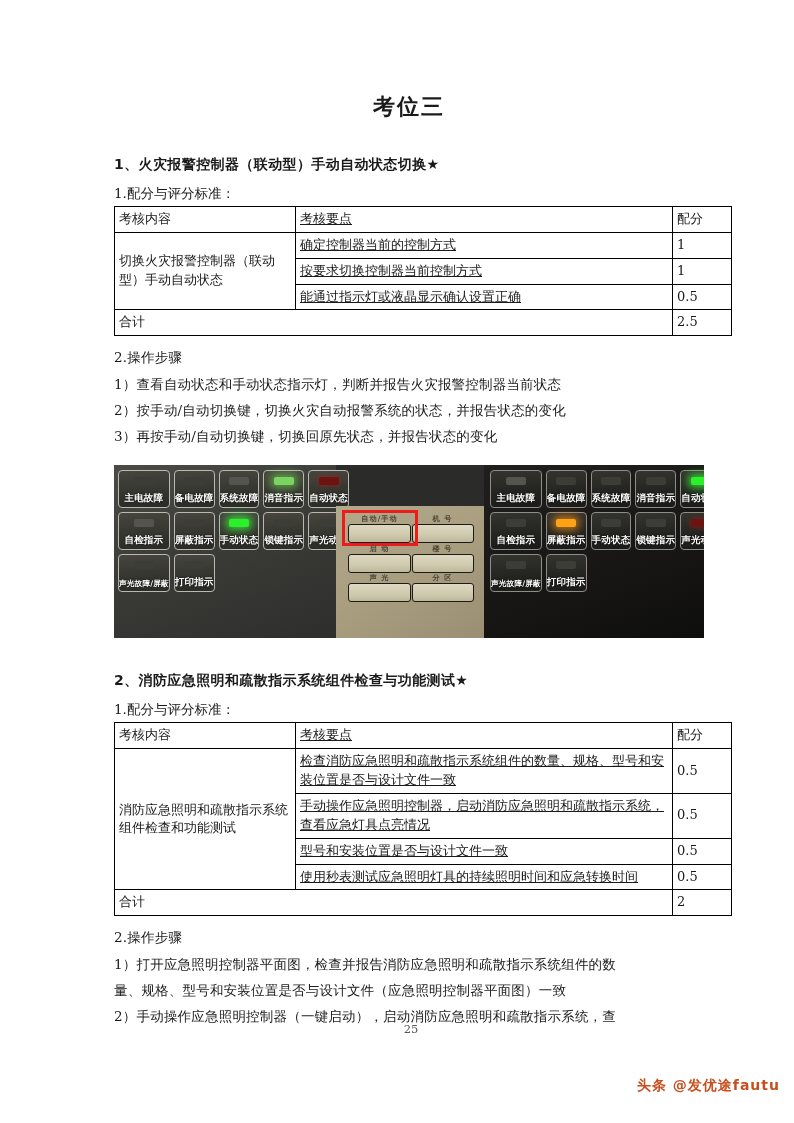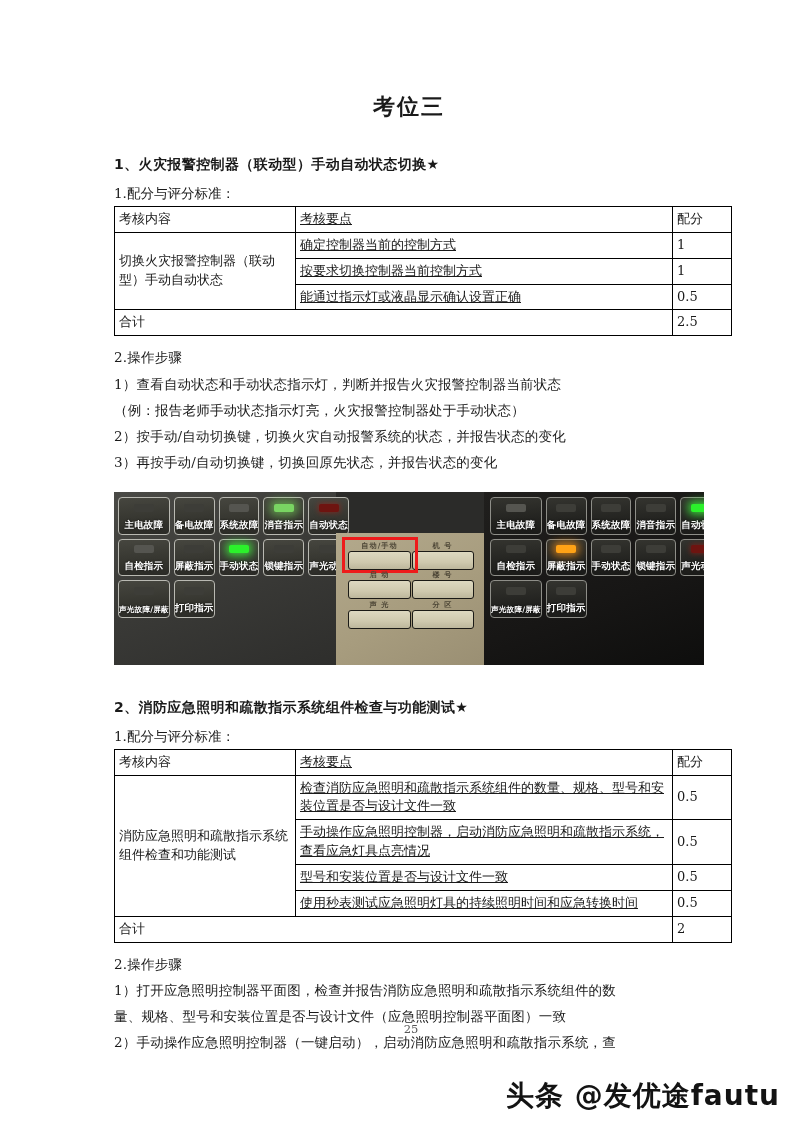--- a/index.html
+++ b/index.html
@@ -221,23 +221,23 @@
     left: 0; right: 0;
     top: 1022px;
     text-align: center;
     font-size: 11.5px;
     color: #555;
   }
   .watermark {
     position: absolute;
     right: 28px;
     top: 1077px;
-    font-size: 28px;
+    font-size: 14px;
     font-weight: bold;
-    color: #000000;
+    color: #c2410c;
     font-family: "DejaVu Sans", "Liberation Sans", sans-serif;
     letter-spacing: 1px;
     opacity: .92;
   }
 </style>
 </head>
 <body>
 
 <div class="page">
   <div class="content">
@@ -270,21 +270,20 @@
       <tr>
         <td colspan="2">合计</td>
         <td class="col-score">2.5</td>
       </tr>
     </tbody>
       </table>
 
     <div class="steps">
       <div class="step-line">2.操作步骤</div>
       <div class="step-line">1）查看自动状态和手动状态指示灯，判断并报告火灾报警控制器当前状态</div>
-      <div class="step-line indent">（例：报告老师手动状态指示灯亮，火灾报警控制器处于手动状态）</div>
       <div class="step-line">2）按手动/自动切换键，切换火灾自动报警系统的状态，并报告状态的变化</div>
       <div class="step-line">3）再按手动/自动切换键，切换回原先状态，并报告状态的变化</div>
     </div>
 
     <div class="photo">
 
       <div class="panel-left">
         <div class="btn-grid">
           <div class="lamp-btn">
               <span class="led dull"></span>

